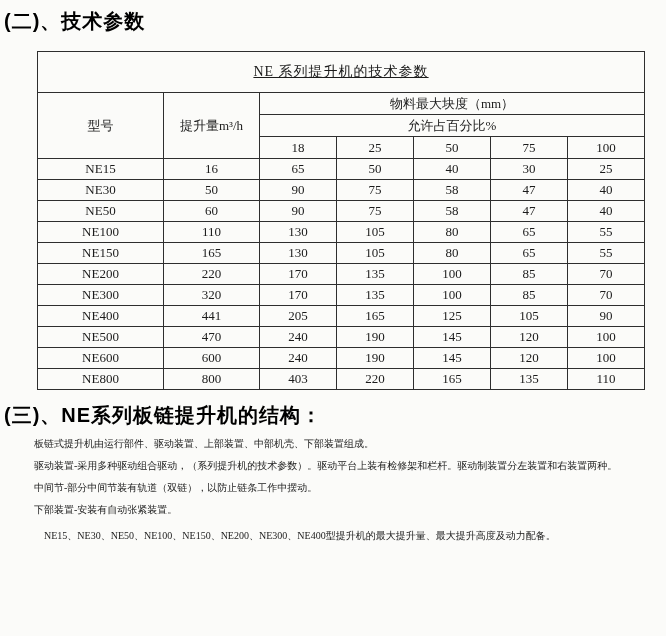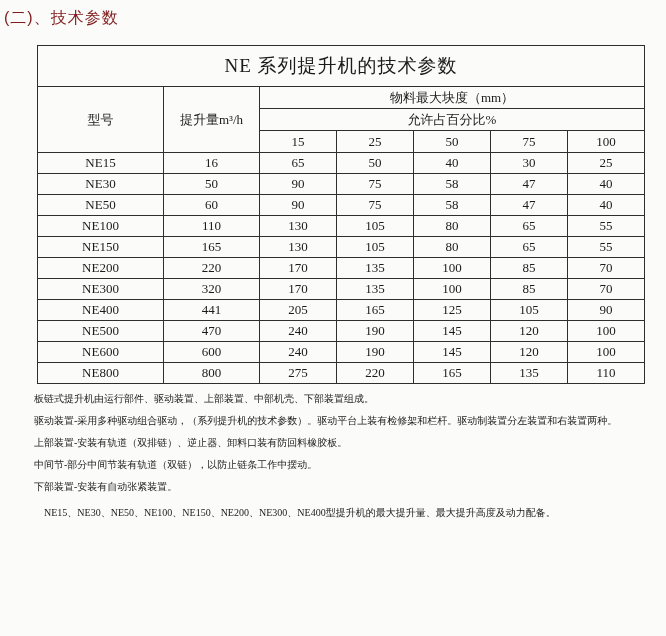--- a/index.html
+++ b/index.html
@@ -14,25 +14,25 @@
     color: #1b1b1b;
     font-family: "Liberation Serif", serif;
   }
   .page {
     padding: 6px 4px 0 4px;
     box-sizing: border-box;
     width: 666px;
   }
   .sec-heading {
     font-family: "Liberation Sans", sans-serif;
-    font-weight: normal;
-    font-size: 16px;
+    font-weight: bold;
+    font-size: 20px;
     letter-spacing: 1px;
     margin: 0;
-    color: #7f1d1d;
+    color: #000000;
   }
   .sec-heading.first {
     margin: 2px 0 0 0;
   }
   
   table.tech {
     border-collapse: collapse;
     table-layout: fixed;
     width: 608px;
     margin: 16px 0 0 33px;
@@ -42,21 +42,21 @@
     border: 1px solid #2e2e2e;
     text-align: center;
     vertical-align: middle;
     font-weight: normal;
     font-size: 13px;
     padding: 0;
     color: #1b1b1b;
     white-space: nowrap;
     overflow: hidden;
   }
-  tr.title-row th { height: 40px; font-size: 19px; letter-spacing: 1px; }
+  tr.title-row th { height: 40px; font-size: 14px; letter-spacing: 1px; text-decoration: underline; }
   tr.hdr-row th { height: 21px; }
   tr.data-row td { height: 20px; }
   
   .sec3-heading { margin-top: 12px; }
   .body-par {
     font-size: 10px;
     line-height: 22px;
     margin: 0;
     text-indent: 3em;
     color: #1b1b1b;
@@ -88,21 +88,21 @@
       </tr>
       <tr class="hdr-row">
         <th rowspan="3">型号</th>
         <th rowspan="3">提升量m³/h</th>
         <th colspan="5">物料最大块度（mm）</th>
       </tr>
       <tr class="hdr-row">
         <th colspan="5">允许占百分比%</th>
       </tr>
       <tr class="hdr-row">
-        <th>15</th>
+        <th>18</th>
         <th>25</th>
         <th>50</th>
         <th>75</th>
         <th>100</th>
       </tr>
     </thead>
     <tbody>
       <tr class="data-row">
         <td>NE15</td>
         <td>16</td>
@@ -189,32 +189,32 @@
         <td>600</td>
         <td>240</td>
         <td>190</td>
         <td>145</td>
         <td>120</td>
         <td>100</td>
       </tr>
       <tr class="data-row">
         <td>NE800</td>
         <td>800</td>
-        <td>275</td>
+        <td>403</td>
         <td>220</td>
         <td>165</td>
         <td>135</td>
         <td>110</td>
       </tr>
     </tbody>
   </table>
 
+  <h2 class="sec-heading sec3-heading">(三)、NE系列板链提升机的结构：</h2>
 
   <p class="body-par first">板链式提升机由运行部件、驱动装置、上部装置、中部机壳、下部装置组成。</p>
   <p class="body-par">驱动装置-采用多种驱动组合驱动，（系列提升机的技术参数）。驱动平台上装有检修架和栏杆。驱动制装置分左装置和右装置两种。</p>
-  <p class="body-par">上部装置-安装有轨道（双排链）、逆止器、卸料口装有防回料橡胶板。</p>
   <p class="body-par">中间节-部分中间节装有轨道（双链），以防止链条工作中摆动。</p>
   <p class="body-par">下部装置-安装有自动张紧装置。</p>
 
 
   <p class="body-par wide-indent">NE15、NE30、NE50、NE100、NE150、NE200、NE300、NE400型提升机的最大提升量、最大提升高度及动力配备。</p>
 
 </div>
 
 </body></html>

